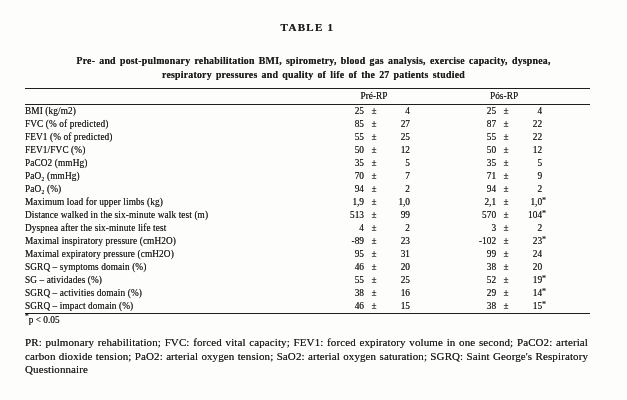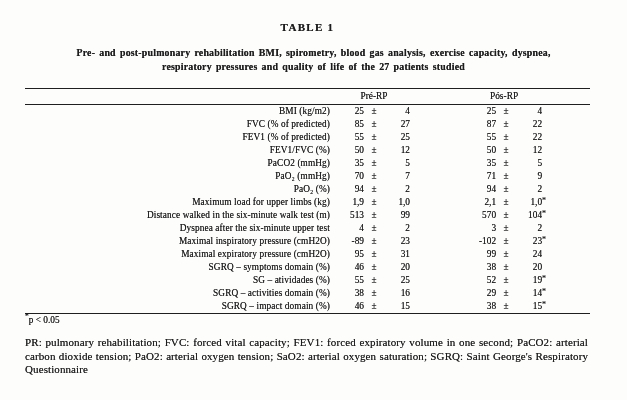--- a/index.html
+++ b/index.html
@@ -11,21 +11,21 @@
     text-shadow:0 0 .5px rgba(20,20,20,.75);
     -webkit-font-smoothing:antialiased;
   }
   .page{position:relative;width:627px;height:400px;overflow:hidden;}
 
   .table-title{
     position:absolute;top:21px;left:25px;width:565px;
     text-align:center;font-size:11px;font-weight:700;letter-spacing:1.3px;
   }
   .table-caption{
-    position:absolute;top:46px;left:53px;width:521px;
+    position:absolute;top:54px;left:53px;width:521px;
     text-align:center;font-size:9.9px;font-weight:700;line-height:13.5px;
     letter-spacing:.2px;word-spacing:1.5px;
   }
 
   table.data{
     position:absolute;top:88px;left:25px;width:565px;
     border-collapse:collapse;table-layout:fixed;
     font-size:9.3px;
   }
   table.data col.c-lbl{width:305px;}
@@ -43,21 +43,21 @@
     border-bottom:1.5px solid #1f1f1f;
     font-weight:400;font-size:9.4px;
     padding:2px 0 3px 0;
   }
   thead th.grp{text-align:center;}
   tbody td{
     padding:0;height:13px;line-height:13px;
     white-space:nowrap;vertical-align:middle;
   }
   tbody tr:last-child td{border-bottom:1.5px solid #1f1f1f;}
-  td.lbl{text-align:right;letter-spacing:.1px;}
+  td.lbl{text-align:left;letter-spacing:.1px;}
   td.val{text-align:right;}
   td.pm{text-align:center;}
   td.sd{text-align:right;}
   td.star{text-align:left;font-size:8px;position:relative;top:-2px;}
 
   .p-note{
     position:absolute;top:315px;left:25px;
     font-size:9.3px;
   }
   .p-note .sig-star{font-size:7.5px;vertical-align:super;line-height:0;}
@@ -198,21 +198,21 @@
           <td class="pm">±</td>
           <td class="sd">99</td>
           <td class="star"></td>
           <td class="val">570</td>
           <td class="pm">±</td>
           <td class="sd">104</td>
           <td class="star">*</td>
         </tr>
 
         <tr>
-          <td class="lbl">Dyspnea after the six-minute upper test</td>
+          <td class="lbl">Dyspnea after the six-minute life test</td>
           <td class="val">4</td>
           <td class="pm">±</td>
           <td class="sd">2</td>
           <td class="star"></td>
           <td class="val">3</td>
           <td class="pm">±</td>
           <td class="sd">2</td>
           <td class="star"></td>
         </tr>
 

